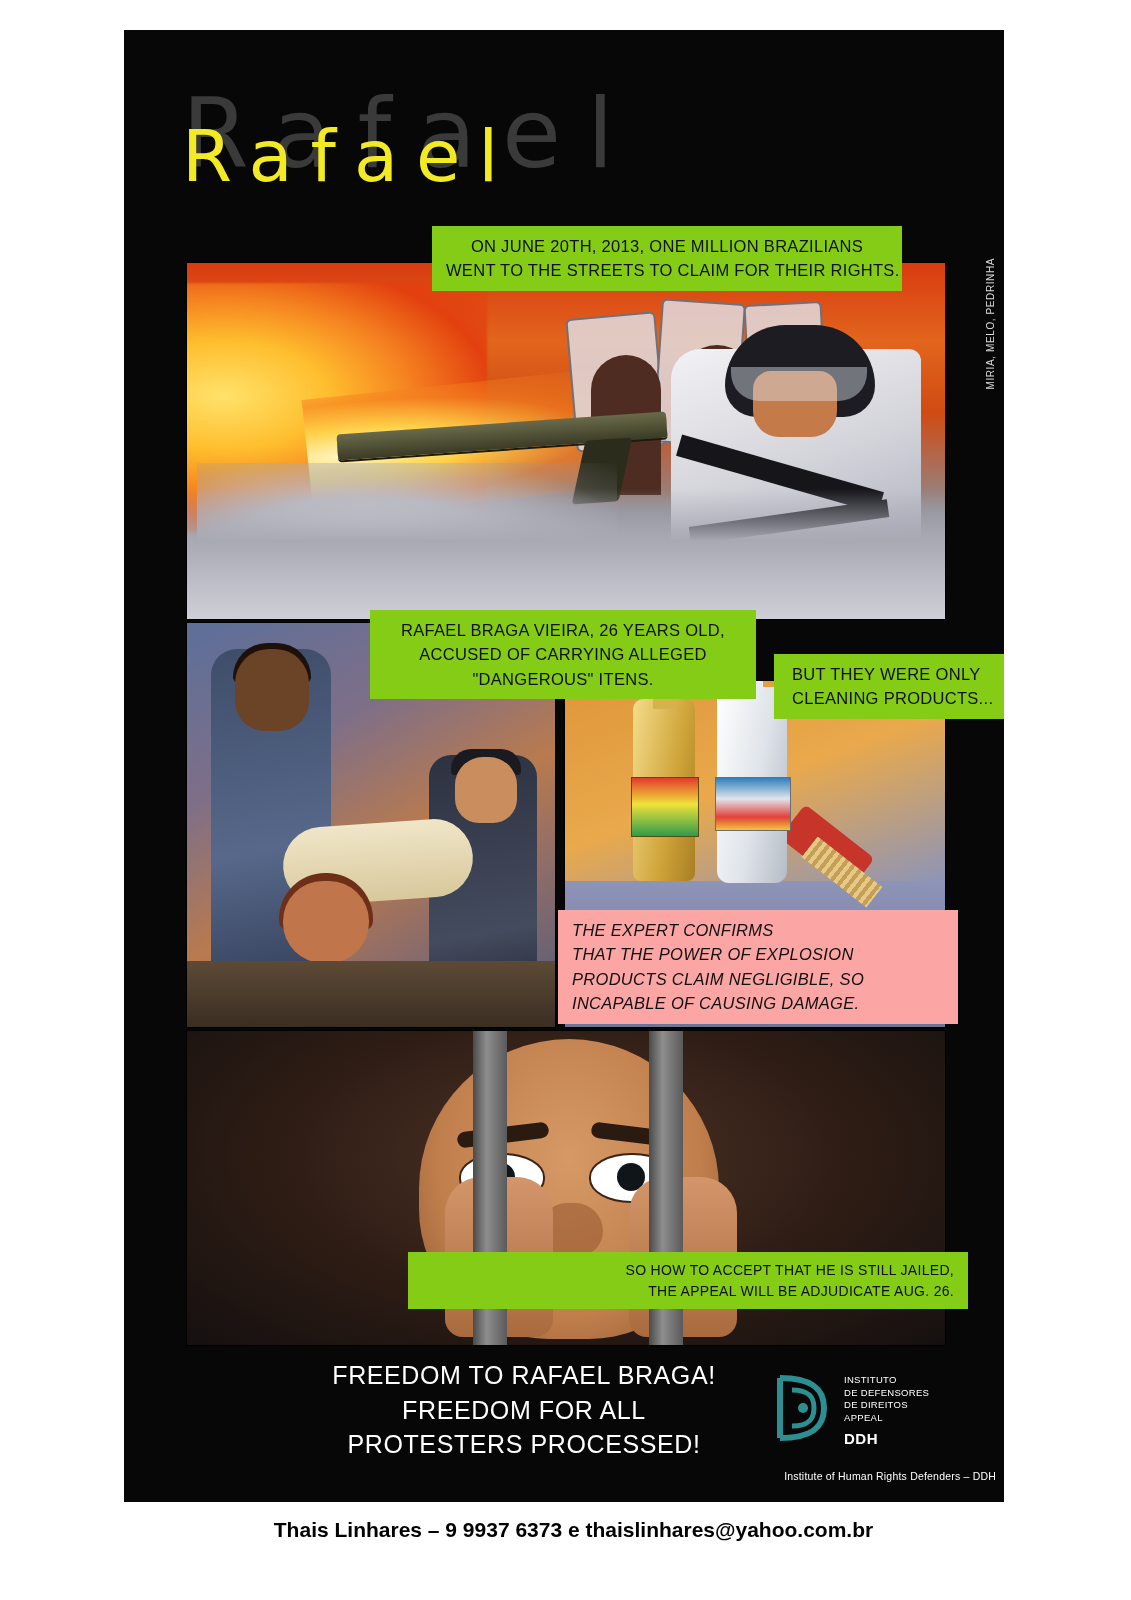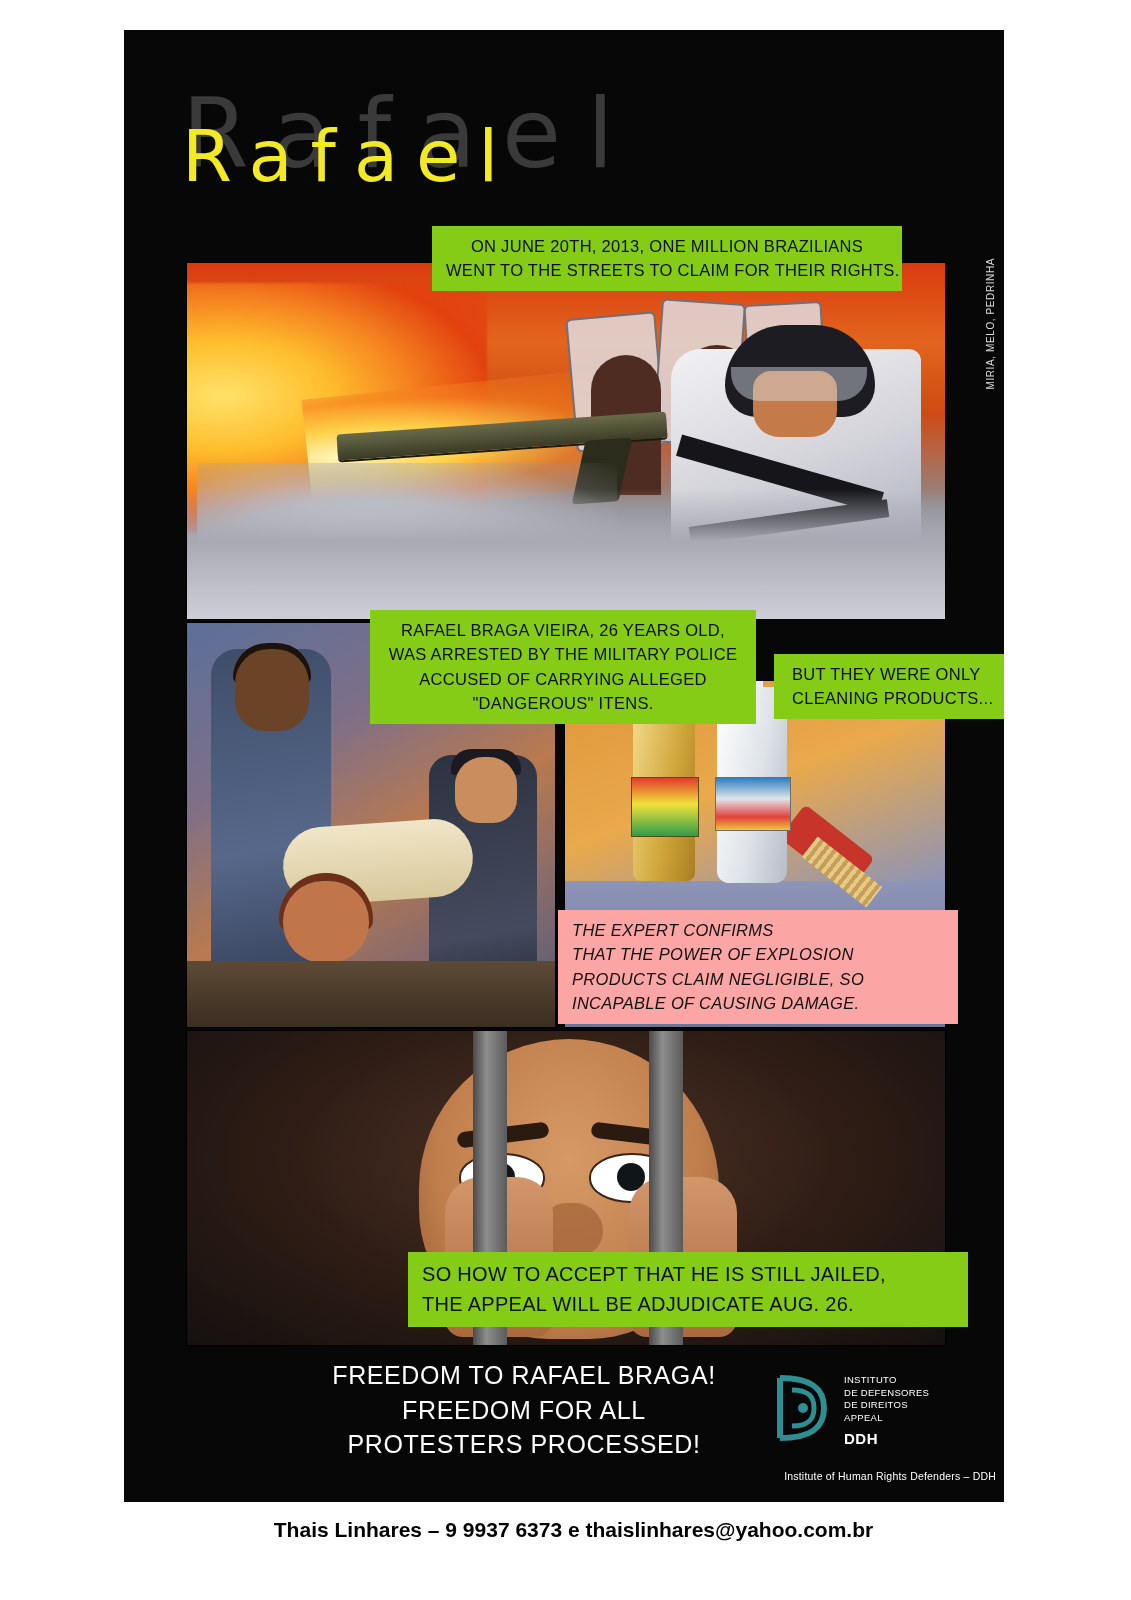--- a/index.html
+++ b/index.html
@@ -471,22 +471,22 @@
   #cap-expert {
     left: 434px; top: 880px;
     width: 400px;
     font-size: 16.5px;
     text-align: left;
     letter-spacing: 0.3px;
   }
   #cap-jailed {
     left: 284px; top: 1222px;
     width: 560px;
-    font-size: 20px;
-    text-align: left;
+    font-size: 14px;
+    text-align: right;
     letter-spacing: 0.3px;
   }
 
   
   .slogan {
     position: absolute;
     left: 140px;
     top: 1328px;
     width: 520px;
     color: #ffffff;
@@ -631,21 +631,20 @@
       <div class="bar bar-2"></div>
     </div>
 
     <div class="caption cap-yellow" id="cap-june">
       <span>ON JUNE 20TH, 2013, ONE MILLION BRAZILIANS</span>
       <span>WENT TO THE STREETS TO CLAIM FOR THEIR RIGHTS.</span>
     </div>
 
     <div class="caption cap-yellow" id="cap-arrest">
       <span>RAFAEL BRAGA VIEIRA,  26 YEARS OLD,</span>
-      <span>WAS ARRESTED BY THE MILITARY POLICE</span>
       <span>ACCUSED OF CARRYING ALLEGED</span>
       <span>"DANGEROUS" ITENS.</span>
     </div>
 
     <div class="caption cap-yellow" id="cap-cleaning">
       <span>BUT THEY WERE ONLY</span>
       <span>CLEANING PRODUCTS...</span>
     </div>
 
     <div class="caption cap-blue" id="cap-expert">

